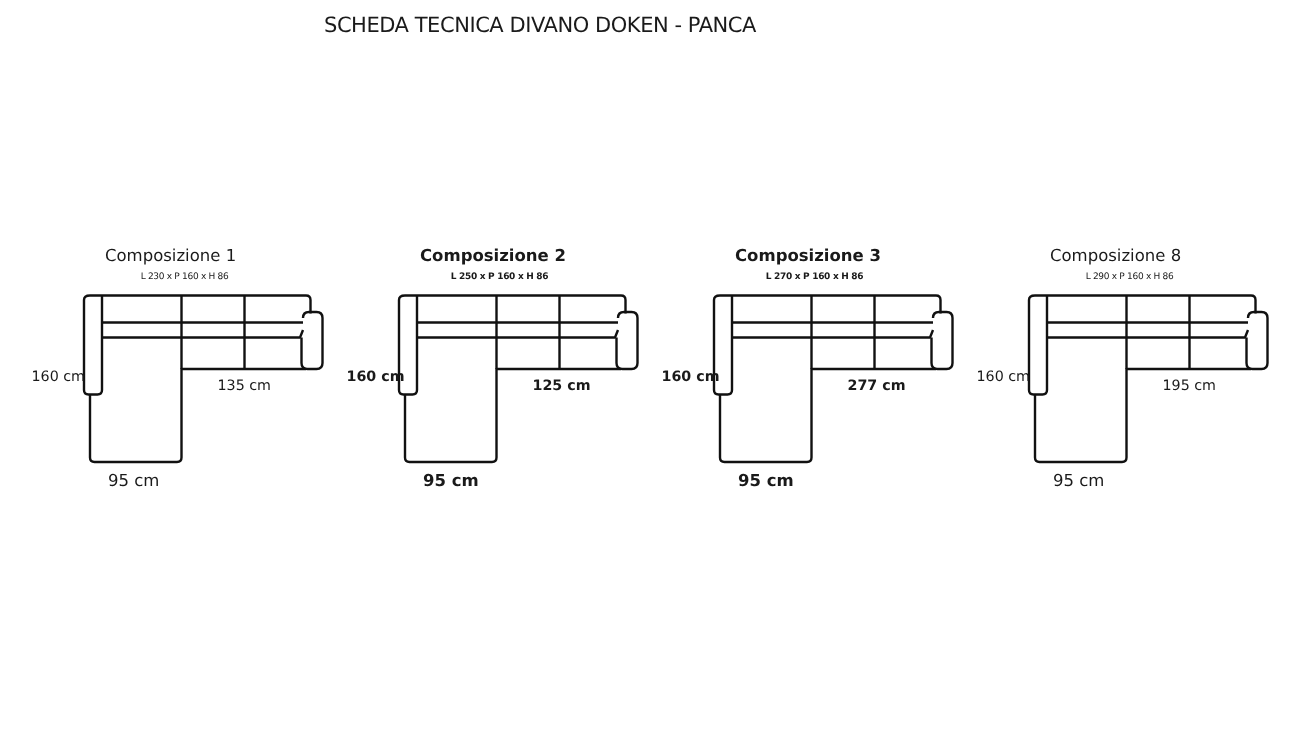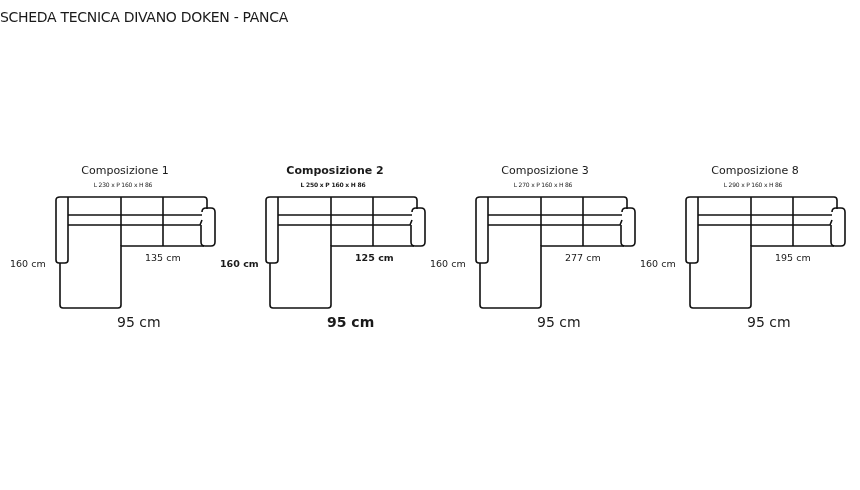--- a/index.html
+++ b/index.html
@@ -1,27 +1,27 @@
 <!DOCTYPE html>
 <html><head>
 <meta charset="utf-8">
 <style>
   html, body { margin: 0; padding: 0; background: #ffffff; }
   body { width: 860px; height: 490px; position: relative; overflow: hidden;
          font-family: "DejaVu Sans", "Liberation Sans", sans-serif; color: #1a1a1a; }
-  .title { position: absolute; top: 9px; left: 0; width: 720px; 
+  .title { position: absolute; top: 9px; left: 0; width: 720px; text-align: center;
            font-size: 14px; letter-spacing: -0.3px; color: #1a1a1a; }
   .comp { position: absolute; top: 162px; width: 210px; height: 170px; }
-  .comp-name { position: absolute; top: 2px; left: 60px; width: 110px; text-align: center;
+  .comp-name { position: absolute; top: 2px; left: 60px; width: 110px; text-align: left;
                font-size: 11px; color: #1a1a1a; white-space: nowrap; }
   .comp-dims { position: absolute; top: 19px; left: 58px; width: 110px; text-align: center;
                font-size: 6px; color: #1a1a1a; white-space: nowrap; letter-spacing: -0.2px; }
-  .dim-left { position: absolute; top: 84px; left: 0; font-size: 9.5px; color: #1a1a1a; white-space: nowrap; margin-top: 12px; }
+  .dim-left { position: absolute; top: 84px; left: 11px; font-size: 9.5px; color: #1a1a1a; white-space: nowrap; }
   .dim-right { position: absolute; top: 90px; left: 135px; font-size: 9.5px; color: #1a1a1a; white-space: nowrap; }
-  .dim-bottom { position: absolute; top: 152px; left: 62px; font-size: 14px; color: #1a1a1a; white-space: nowrap; margin-left: 45px; }
+  .dim-bottom { position: absolute; top: 152px; left: 62px; font-size: 11px; color: #1a1a1a; white-space: nowrap; }
   svg.sofa { position: absolute; left: 0; top: 0; width: 210px; height: 170px; overflow: visible; }
 </style>
 </head>
 <body>
 
 <div class="title">SCHEDA TECNICA DIVANO DOKEN - PANCA</div>
 
 <div class="comp" style="left:10px;">
   <div class="comp-name">Composizione 1</div>
   <div class="comp-dims">L 230 x P 160 x H 86</div>
@@ -55,21 +55,21 @@
       <path d="M111 35 L111 84"></path>
       <path d="M153 35 L153 84"></path>
       <path d="M192 50 Q192 46 196 46 L201 46 Q205 46 205 50 L205 80 Q205 84 201 84 L195 84 Q191 84 191 80 L191 63"></path>
     </g>
   </svg>
   <div class="dim-left">160 cm</div>
   <div class="dim-right">125 cm</div>
   <div class="dim-bottom">95 cm</div>
 </div>
 
-<div class="comp" style="left:430px;">
+<div class="comp" style="left:430px;font-weight:bold;">
   <div class="comp-name">Composizione 3</div>
   <div class="comp-dims">L 270 x P 160 x H 86</div>
   <svg class="sofa" viewBox="0 0 210 170">
     <g fill="none" stroke="#111" stroke-width="1.6" stroke-linejoin="round">
       <path d="M50 35 L194 35 Q197 35 197 38 L197 47"></path>
       <path d="M50 35 Q46 35 46 38 L46 98 Q46 101 49 101 L55 101 Q58 101 58 98 L58 35"></path>
       <path d="M50 101 L50 143 Q50 146 53 146 L108 146 Q111 146 111 143 L111 84 L194 84"></path>
       <path d="M58 53 L192 53"></path>
       <path d="M58 63 L190 63 L192 58"></path>
       <path d="M111 35 L111 84"></path>

